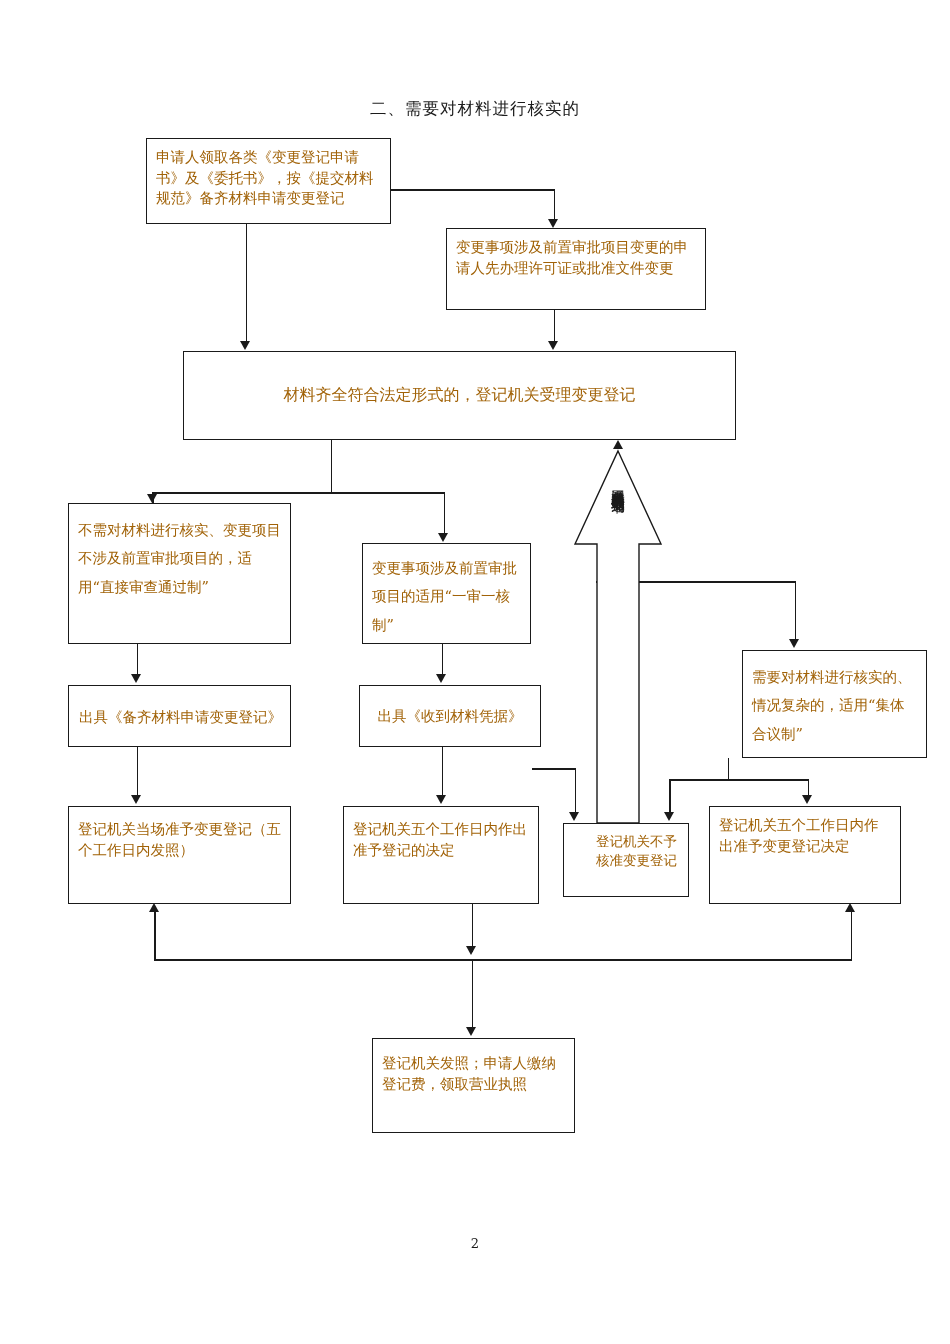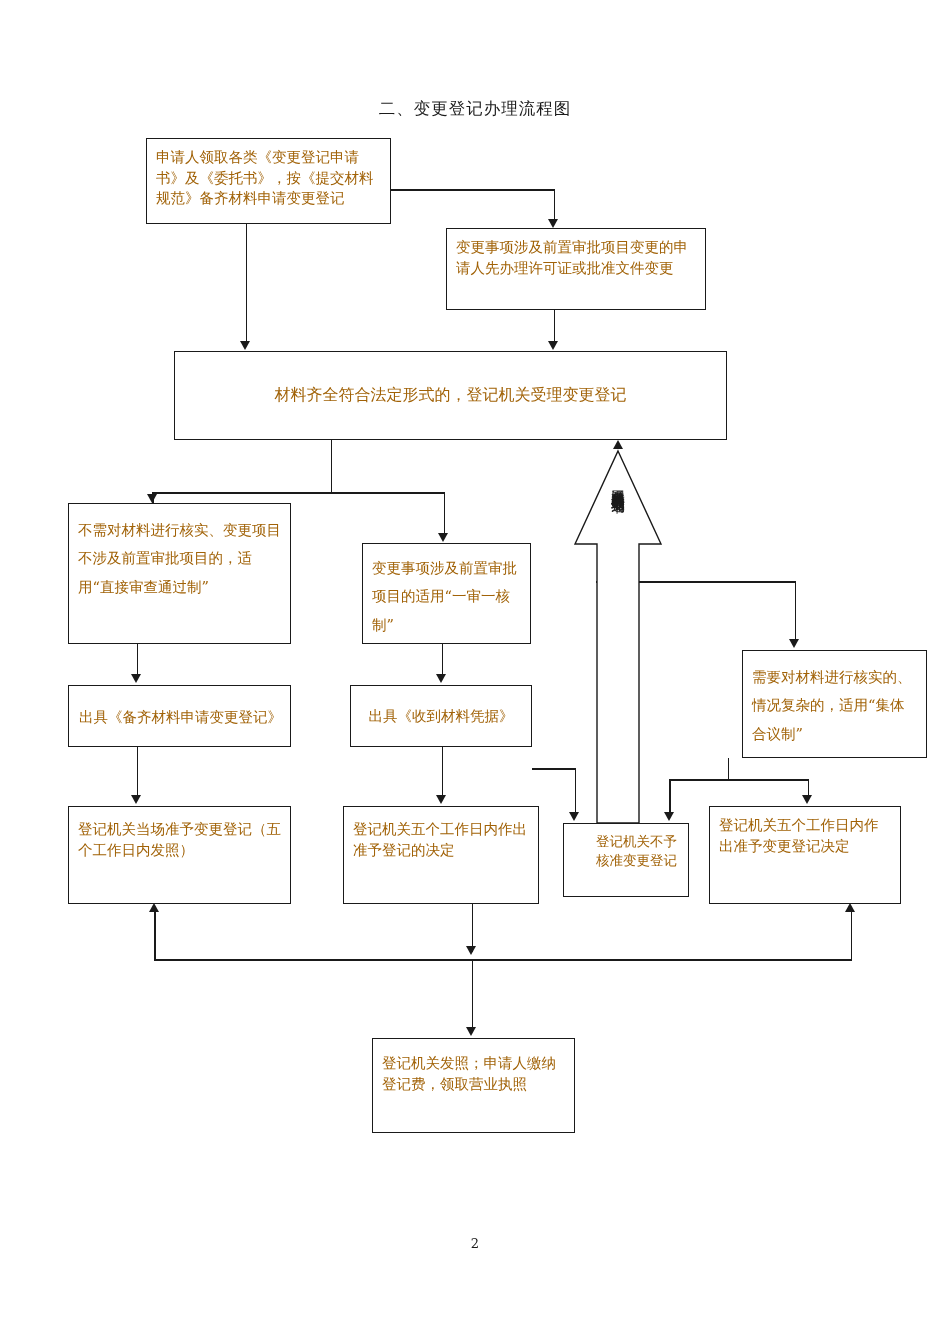--- a/index.html
+++ b/index.html
@@ -32,20 +32,21 @@
     line-height:1.42;
     color:#a16207;
     font-family:"DejaVu Serif","Liberation Serif",serif;
     padding:8px 9px 6px 9px;
     z-index:5;
   }
   .node.center{
     display:flex;align-items:center;justify-content:center;
     text-align:center;
     padding:2px;
+    margin-left:9px;
   }
   .node.vcenter{
     display:flex;align-items:center;
     padding-left:10px;padding-right:8px;
   }
   .node.loose{line-height:1.95;}
 
   
   .ln{position:absolute;background:#1a1a1a;z-index:2;}
   .vl{width:1.6px;}
@@ -87,21 +88,21 @@
     font-size:13px;
     color:#1b1b1b;
     font-family:"DejaVu Serif","Liberation Serif",serif;
   }
 </style>
 </head>
 <body>
 
 <div id="page">
 
-  <div class="title">二、变更登记办理流程图</div>
+  <div class="title">二、需要对材料进行核实的</div>
 
   <div class="node" style="left:146px;top:138px;width:245px;height:86px;">申请人领取各类《变更登记申请书》及《委托书》，按《提交材料规范》备齐材料申请变更登记</div>
 
   <div class="node" style="left:446px;top:228px;width:260px;height:82px;">变更事项涉及前置审批项目变更的申请人先办理许可证或批准文件变更</div>
 
   <div class="node center" style="left:174px;top:351px;width:553px;height:89px;font-size:16px;">材料齐全符合法定形式的，登记机关受理变更登记</div>
 
   <div class="node loose" style="left:68px;top:503px;width:223px;height:141px;padding-top:12px;">不需对材料进行核实、变更项目不涉及前置审批项目的，适用“直接审查通过制”</div>
 
   <div class="node loose" style="left:362px;top:543px;width:169px;height:101px;padding-top:10px;">变更事项涉及前置审批项目的适用“一审一核制”</div>

